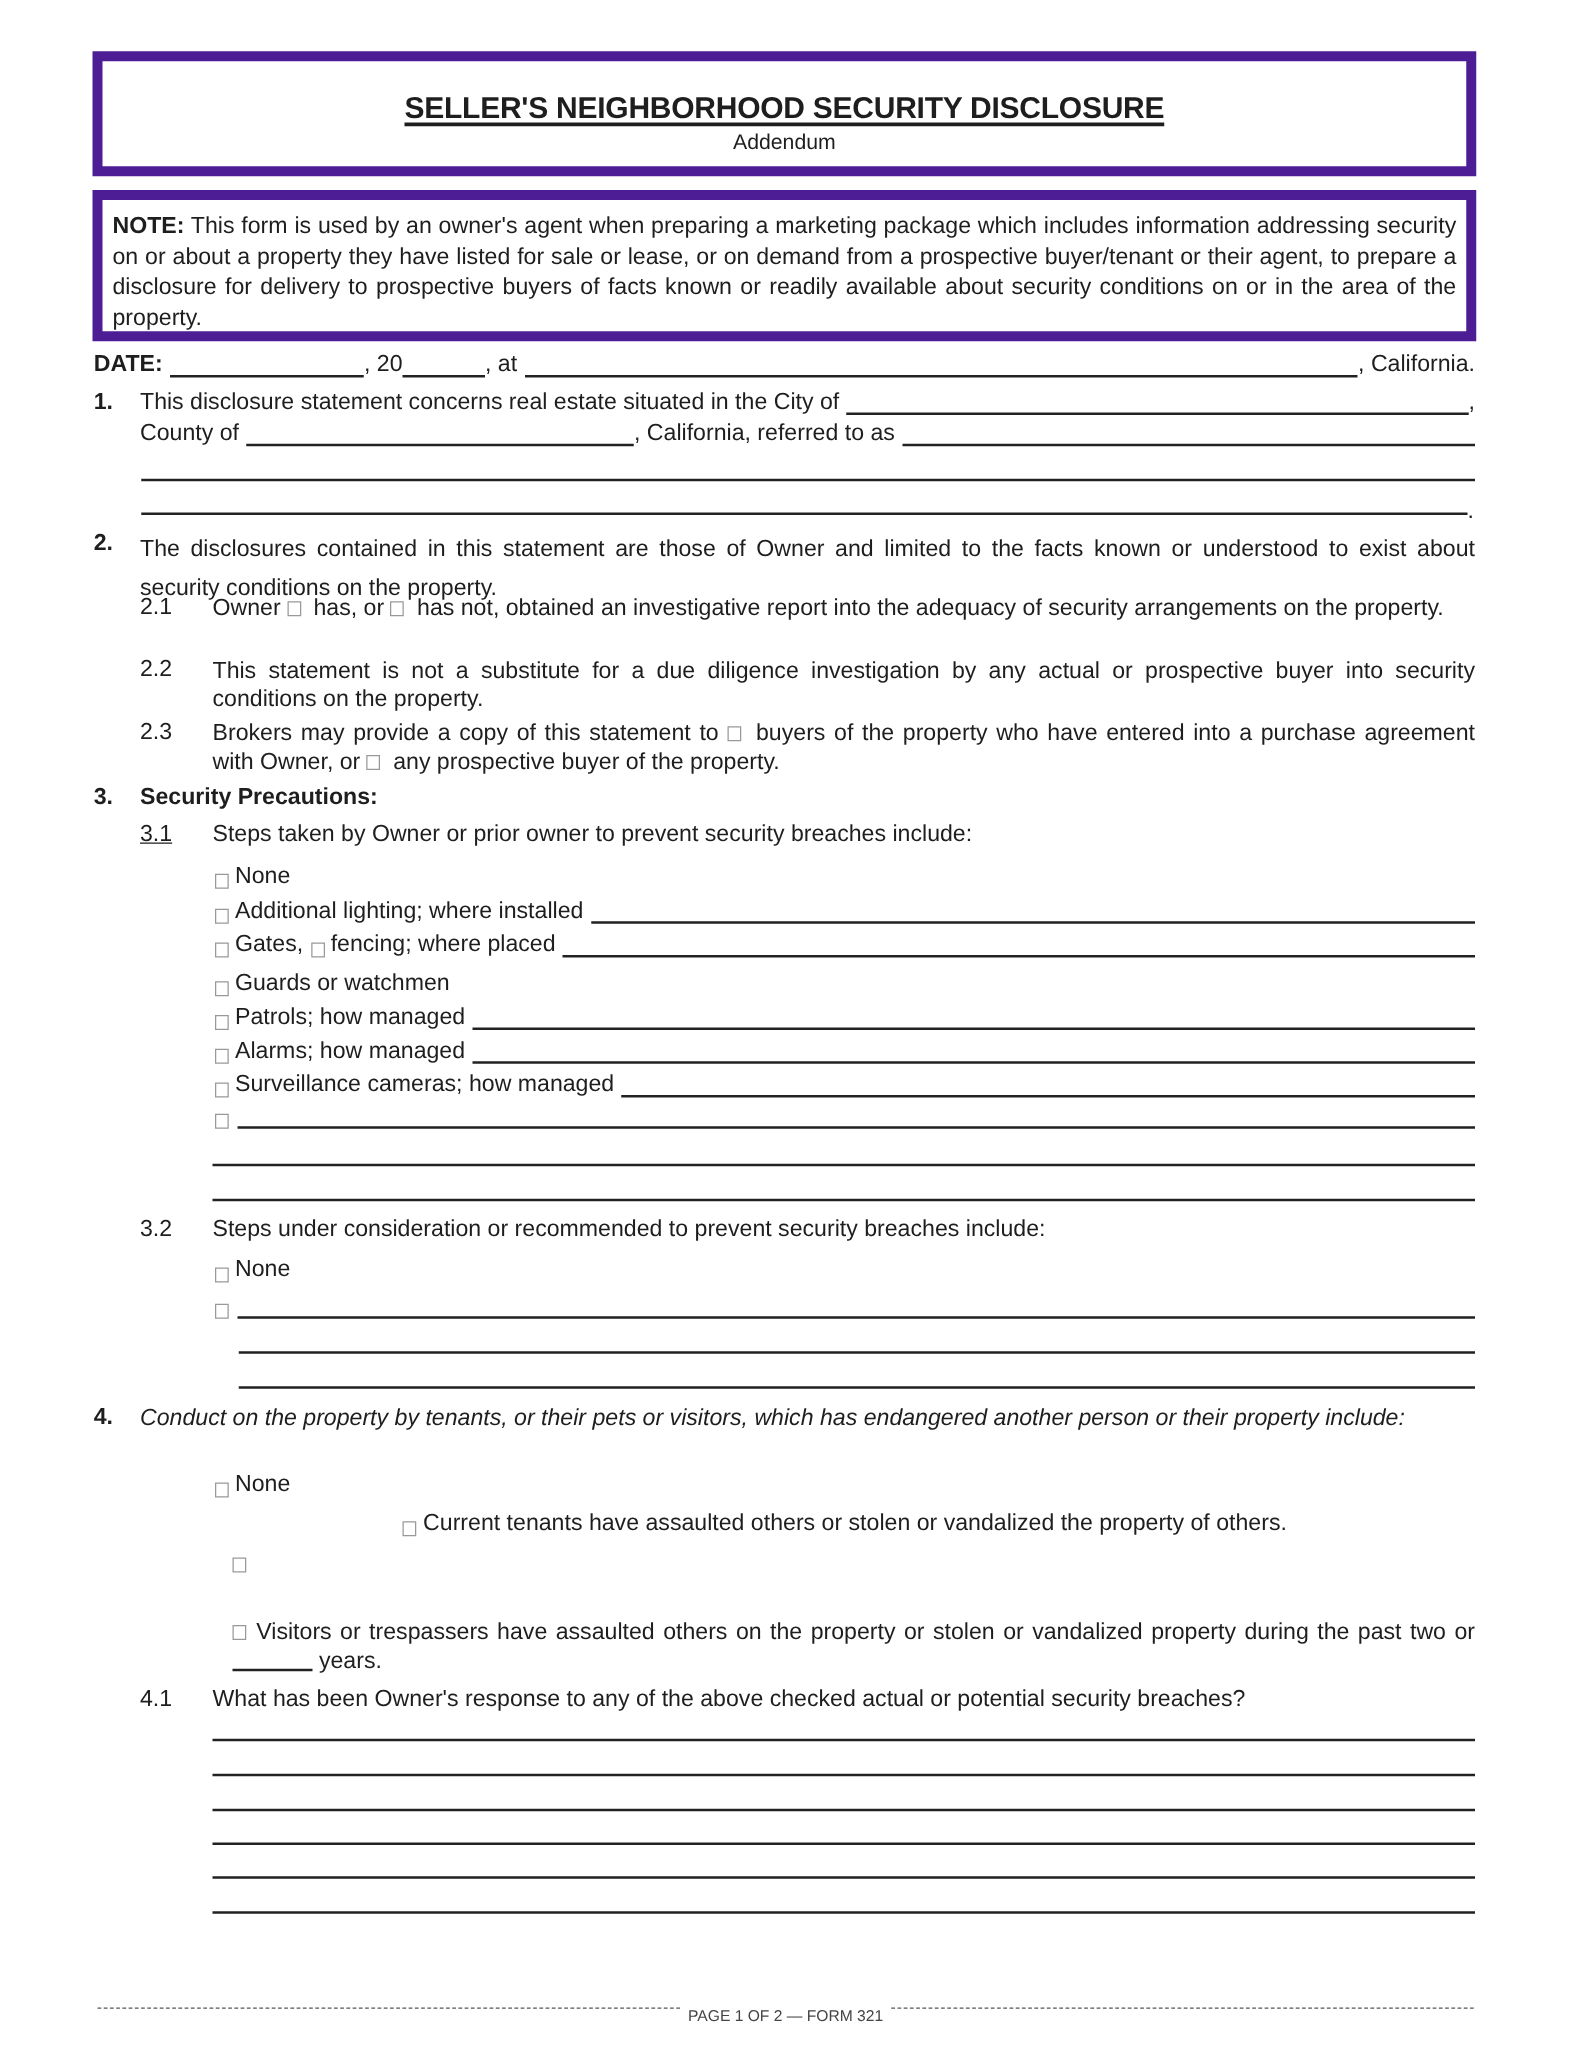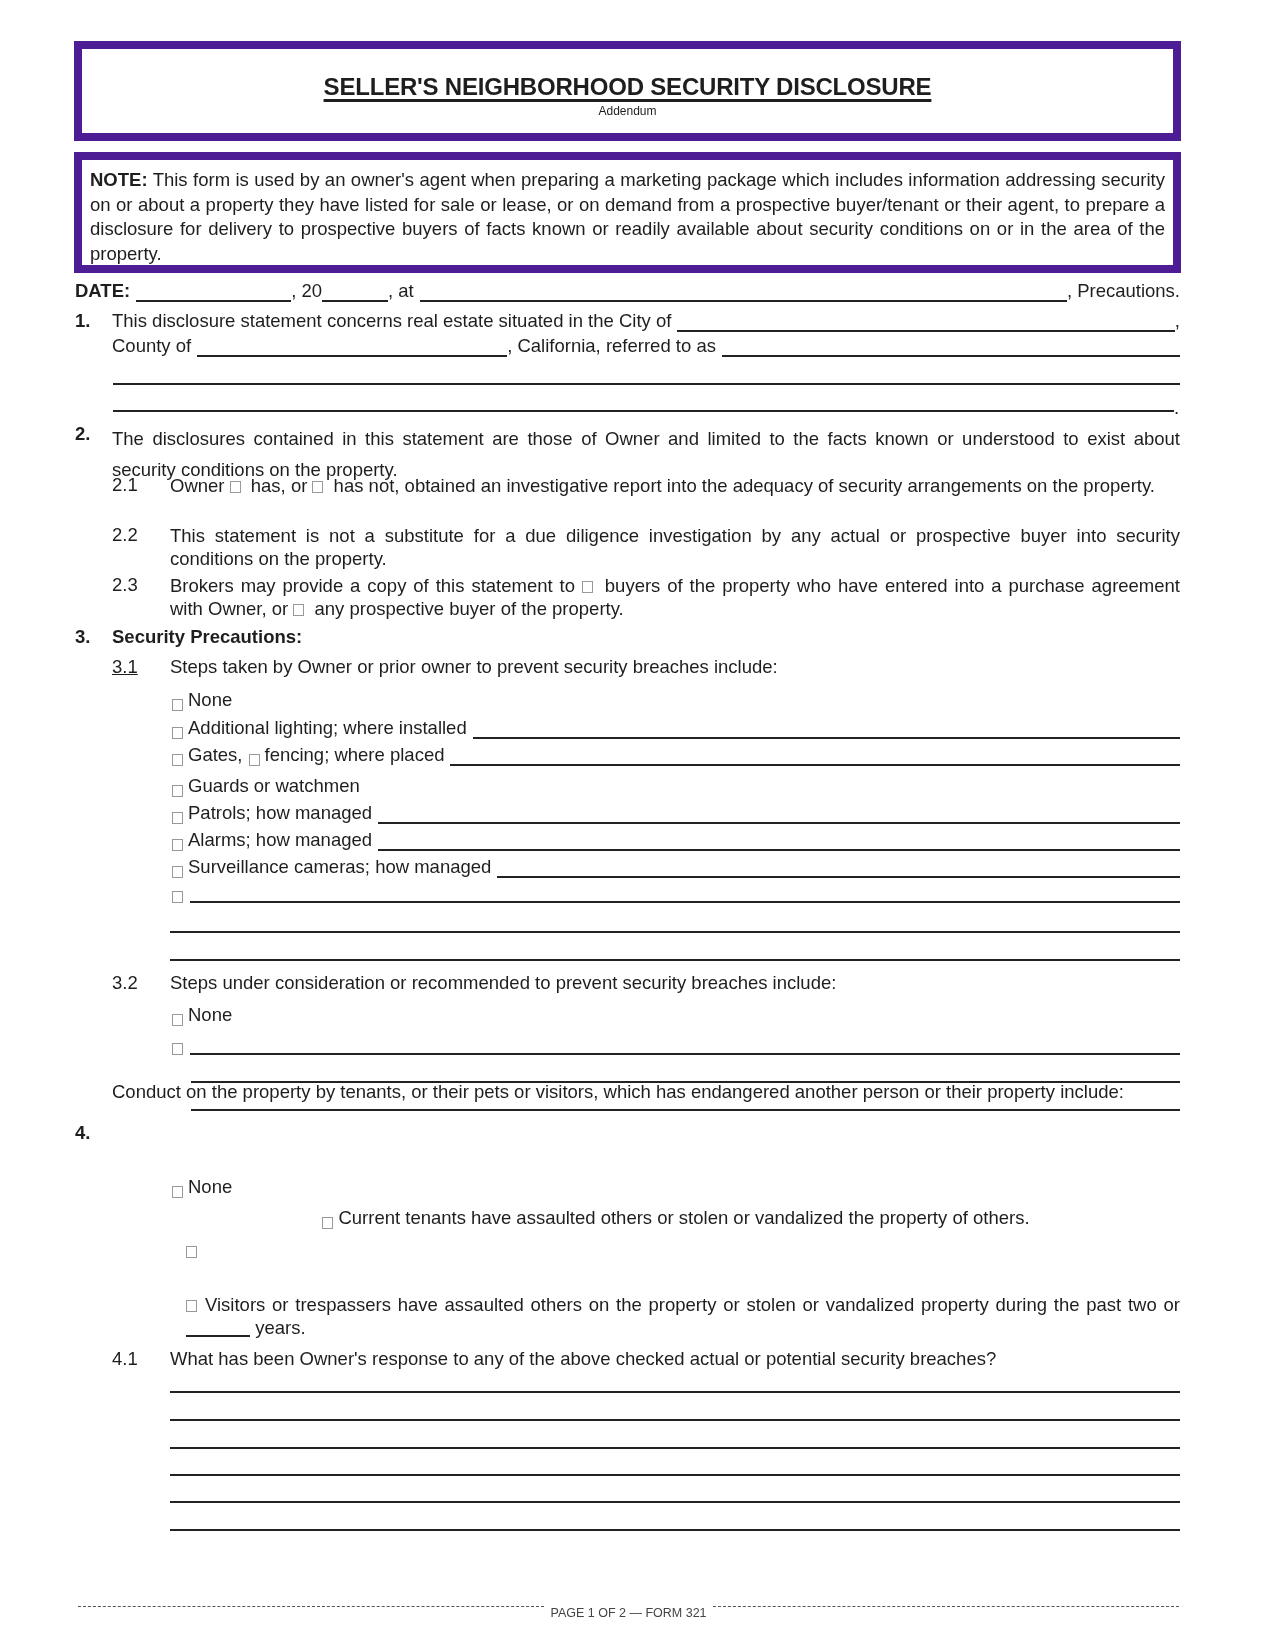--- a/index.html
+++ b/index.html
@@ -1,20 +1,20 @@
 <!DOCTYPE html>
 <html><head>
 <meta charset="utf-8">
 <style>
   html, body { margin:0; padding:0; background:#ffffff; }
   body { width:1275px; height:1650px; position:relative; overflow:hidden;
          font-family:"Liberation Sans", sans-serif; color:#1e1e1e; }
   .box { position:absolute; border:8px solid #4c1d95; box-sizing:border-box; }
   .title { position:absolute; left:0; right:0; text-align:center; font-weight:bold; font-size:24px; text-decoration:underline; text-decoration-thickness:3px; text-underline-offset:4px; letter-spacing:-0.2px; }
-  .subtitle { position:absolute; left:0; right:0; text-align:center; font-size:12px; }
+  .subtitle { position:absolute; left:0; right:0; text-align:center; font-size:17px; }
   .note { position:absolute; left:8px; right:8px; top:8px; font-size:18.5px; line-height:24.5px; text-align:justify; }
   .txt { position:absolute; font-size:18.5px; line-height:22px; white-space:nowrap; }
   .wrap { position:absolute; font-size:18.5px; line-height:23px; text-align:justify; }
   .num { position:absolute; font-size:18.5px; line-height:22px; }
   .bold { font-weight:bold; }
   .line { position:absolute; height:0; border-top:2.6px solid #222; }
   .cb { display:inline-block; width:11px; height:12px; border:1px solid #999; box-sizing:border-box; vertical-align:-1px; margin-right:5px; background:#fff; }
   .row { position:absolute; display:flex; align-items:flex-end; font-size:18.5px; line-height:22px; white-space:nowrap; }
   .fill { flex:1; border-bottom:2.6px solid #222; margin-left:6px; height:18px; }
   .blank { display:inline-block; border-bottom:2.6px solid #222; height:18px; }
@@ -33,21 +33,21 @@
   <div class="note"><span class="bold">NOTE:</span><span> This form is used by an owner's agent when preparing a marketing package which includes information addressing security on or about a property they have listed for sale or lease, or on demand from a prospective buyer/tenant or their agent, to prepare a disclosure for delivery to prospective buyers of facts known or readily available about security conditions on or in the area of the property.</span></div>
 </div>
 
 <div class="row" style="left:75px; top:280px; width:1105px;">
   <span class="bold">DATE:</span>
   <span class="blank" style="width:155px; margin-left:6px;"></span>
   <span>, 20</span>
   <span class="blank" style="width:66px;"></span>
   <span>, at</span>
   <span class="fill" style="margin-right:0;"></span>
-  <span>, Precautions.</span>
+  <span>, California.</span>
 </div>
 
 <div class="num bold" style="left:75px; top:310px;">1.</div>
 <div class="row" style="left:112px; top:310px; width:1068px;">
   <span>This disclosure statement concerns real estate situated in the City of</span>
   <span class="fill"></span>
   <span>,</span>
 </div>
 <div class="row" style="left:112px; top:335px; width:1068px;">
   <span>County of</span>
@@ -128,21 +128,21 @@
     <span>None</span>
 </div>
 <div class="row" style="left:172px; top:1035px; width:1008px;">
   <span class="cb"></span>
     <span class="fill" style="margin-left:2px;"></span>
 </div>
 <div class="line" style="left:191px; width:989px; top:1081px;"></div>
 <div class="line" style="left:191px; width:989px; top:1109px;"></div>
 
 <div class="num bold" style="left:75px; top:1122px;">4.</div>
-<div class="wrap" style="left:112px; top:1080px; width:1068px;">Conduct on the property by tenants, or their pets or visitors, which has endangered another person or their property include:</div>
+<div class="wrap" style="left:112px; top:1122px; width:1068px;font-style:italic;">Conduct on the property by tenants, or their pets or visitors, which has endangered another person or their property include:</div>
 
 <div class="row" style="left:172px; top:1176px; width:1008px;">
   <span class="cb"></span>
     <span>None</span>
 </div>
 <div class="row" style="left:172px; top:1207px; width:1008px;justify-content:center;">
   <span class="cb"></span>
     <span>Current tenants have assaulted others or stolen or vandalized the property of others.</span>
 </div>
 <div class="wrap" style="left:186px; top:1239px; width:994px;">

